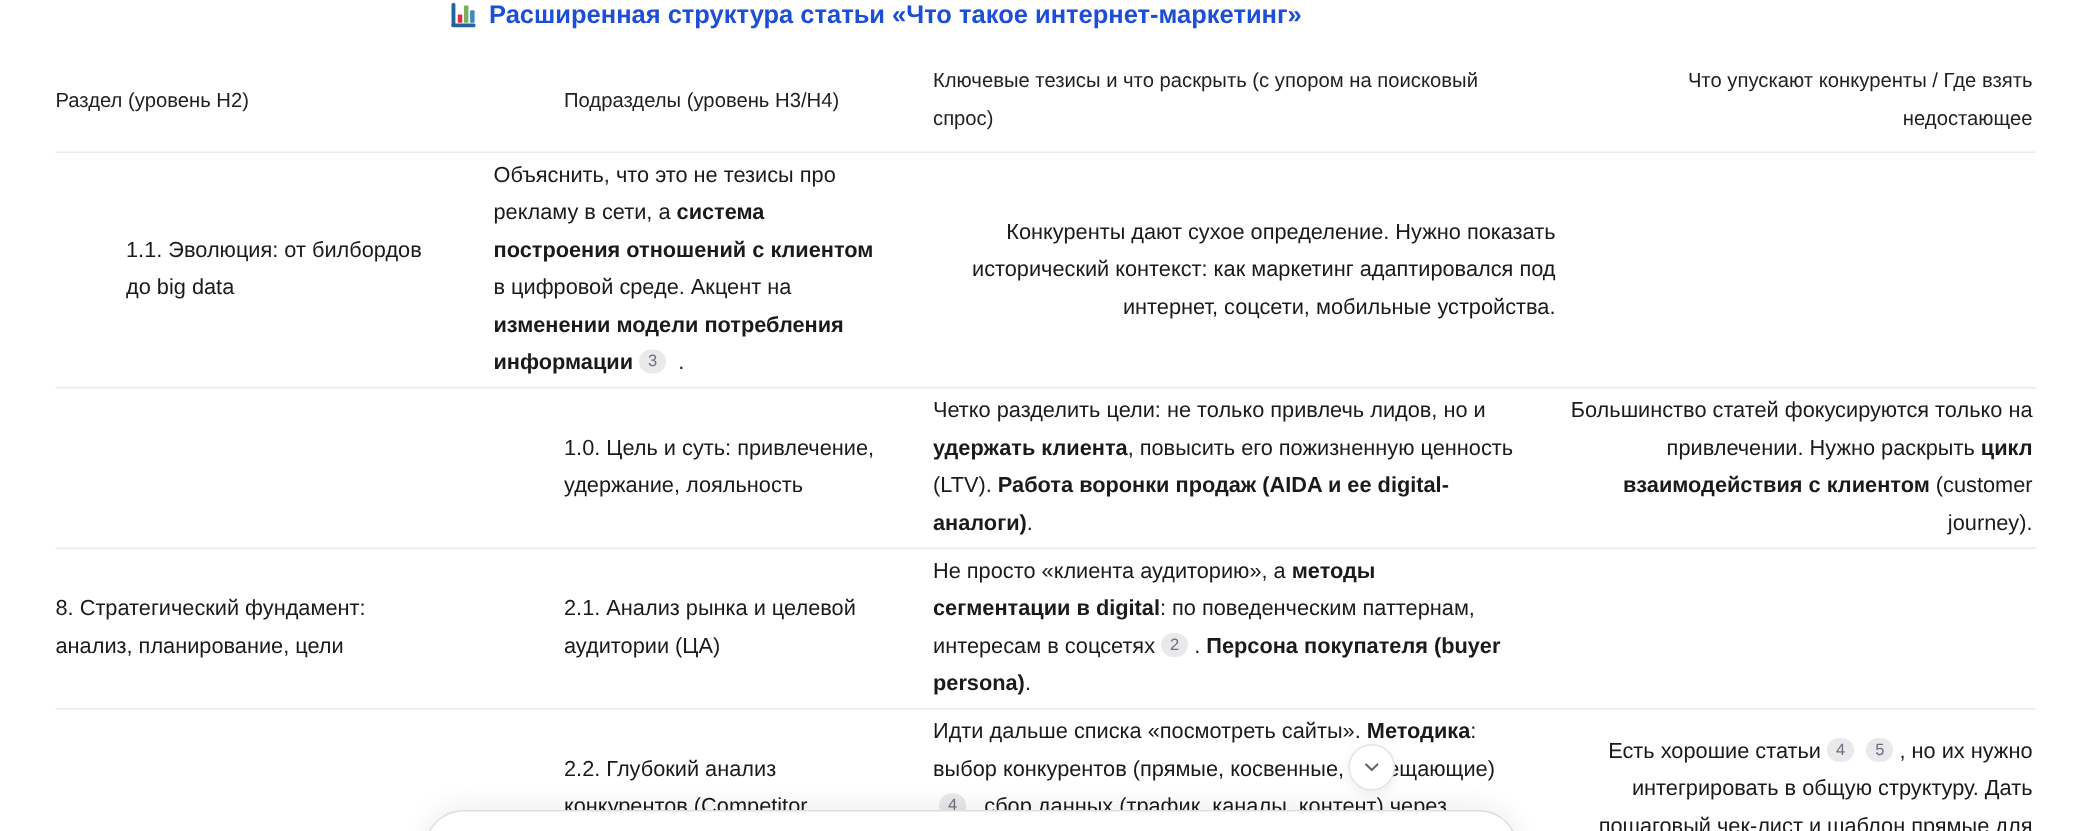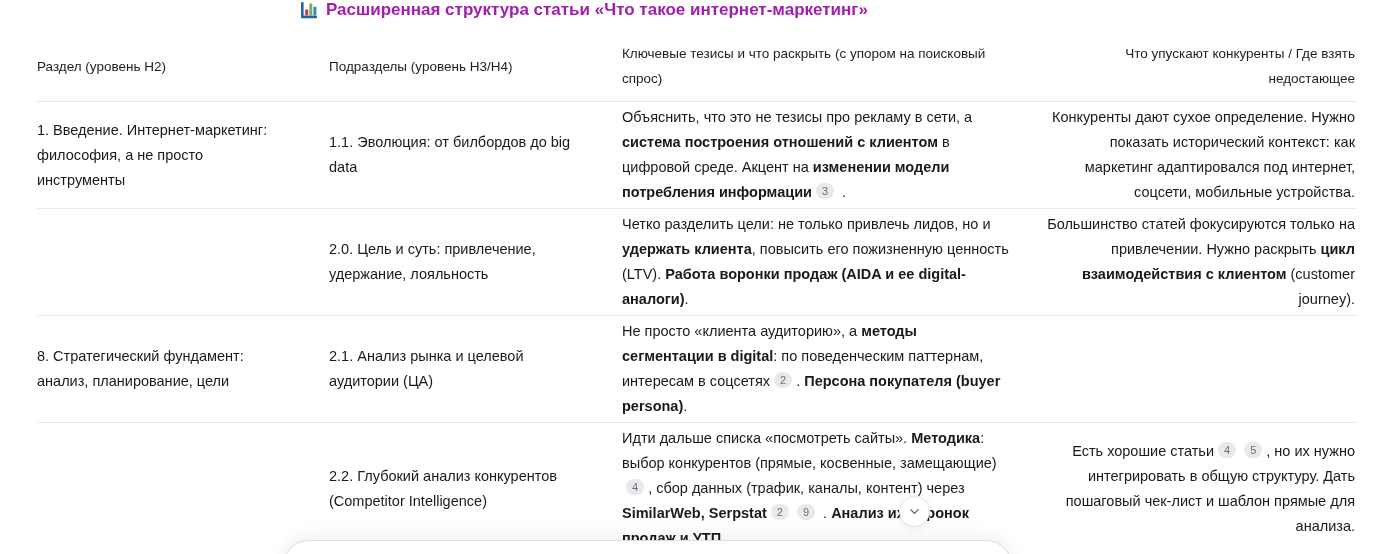--- a/index.html
+++ b/index.html
@@ -1,32 +1,32 @@
 <!DOCTYPE html>
 <html style="--badge-bg: #e9e9eb; --badge-text: #6a7080; --icon-axis: #226699; --bar-red: #dd2e44; --bar-green: #78b159; --bar-blue: #3b88c3; --divider: #e9e9e9;"><head>
 <meta charset="utf-8">
 <style>
   * { margin:0; padding:0; box-sizing:border-box; }
   html,body { background:#ffffff; }
   body { font-family:"Liberation Sans","DejaVu Sans",sans-serif; color:#1a1a1a; }
   .page { position:relative; width:1393px; height:554px; background:#fff; overflow:hidden; }
 
   .title-row { position:absolute; top:0; left:300px; display:flex; align-items:center; gap:8px;
-               font-size:17px; font-weight:700; color:#a21caf; white-space:nowrap; }
+               font-size:17px; font-weight:700; color:#1d4ed8; white-space:nowrap; }
   .title-row svg { flex:0 0 auto; }
 
   .table { position:absolute; top:35px; left:37px; width:1320px; }
   .grid-row { display:grid; grid-template-columns:292px 293px 417px 318px; align-items:center;
               border-bottom:1px solid #e9e9e9; }
   .header-row { padding:6px 0 10px 0; }
   .header-row .cell { font-size:13.5px; color:#1f1f1f; font-weight:400; }
   .body-row { padding:3px 0; }
   .cell { font-size:14.5px; line-height:25px; }
   .c1 { padding-right:48px; }
-  .c2 { padding-right:30px; }
+  .c2 { padding-right:30px;margin-left:47px; }
   .c3 { padding-right:28px; }
   .c4 { padding-right:2px;text-align:right; }
   .b { font-weight:700; }
 
   .badge { display:inline-block; background:var(--badge-bg,#e9e9eb); color:var(--badge-text,#6a7080);
            border-radius:8px; font-size:11px; line-height:16px; padding:0 6px; margin:0 4px;
            vertical-align:2px; cursor:pointer; }
 
   .scroll-btn { position:absolute; left:899px; top:496px; width:31px; height:31px; border-radius:50%;
                 background:#fff; border:1px solid #e4e4e4; box-shadow:0 2px 8px rgba(0,0,0,.08);
@@ -54,29 +54,28 @@
 
   <div class="table">
     <div class="grid-row header-row">
         <div class="cell c1">Раздел (уровень H2)</div>
         <div class="cell c2">Подразделы (уровень H3/H4)</div>
         <div class="cell c3">Ключевые тезисы и что раскрыть (с упором на поисковый спрос)</div>
         <div class="cell c4">Что упускают конкуренты / Где взять недостающее</div>
       </div>
     <div>
     <div class="grid-row body-row">
-      <div class="cell c1">1. Введение. Интернет-маркетинг: философия, а не просто инструменты</div>
       <div class="cell c2">1.1. Эволюция: от билбордов до big data</div>
       <div class="cell c3"><span>Объяснить, что это не тезисы про рекламу в сети, а </span><span class="b">система построения отношений с клиентом</span><span> в цифровой среде. Акцент на </span><span class="b">изменении модели потребления информации</span><span class="badge">3</span><span> .</span></div>
       <div class="cell c4"><span>Конкуренты дают сухое определение. Нужно показать исторический контекст: как маркетинг адаптировался под интернет, соцсети, мобильные устройства.</span></div>
     </div>
 
     <div class="grid-row body-row">
       <div class="cell c1"></div>
-      <div class="cell c2">2.0. Цель и суть: привлечение, удержание, лояльность</div>
+      <div class="cell c2">1.0. Цель и суть: привлечение, удержание, лояльность</div>
       <div class="cell c3"><span>Четко разделить цели: не только привлечь лидов, но и </span><span class="b">удержать клиента</span><span>, повысить его пожизненную ценность (LTV). </span><span class="b">Работа воронки продаж (AIDA и ее digital-аналоги)</span><span>.</span></div>
       <div class="cell c4"><span>Большинство статей фокусируются только на привлечении. Нужно раскрыть </span><span class="b">цикл взаимодействия с клиентом</span><span> (customer journey).</span></div>
     </div>
 
     <div class="grid-row body-row">
       <div class="cell c1">8. Стратегический фундамент: анализ, планирование, цели</div>
       <div class="cell c2">2.1. Анализ рынка и целевой аудитории (ЦА)</div>
       <div class="cell c3"><span>Не просто «клиента аудиторию», а </span><span class="b">методы сегментации в digital</span><span>: по поведенческим паттернам, интересам в соцсетях</span><span class="badge">2</span><span>. </span><span class="b">Персона покупателя (buyer persona)</span><span>.</span></div>
     </div>
 

